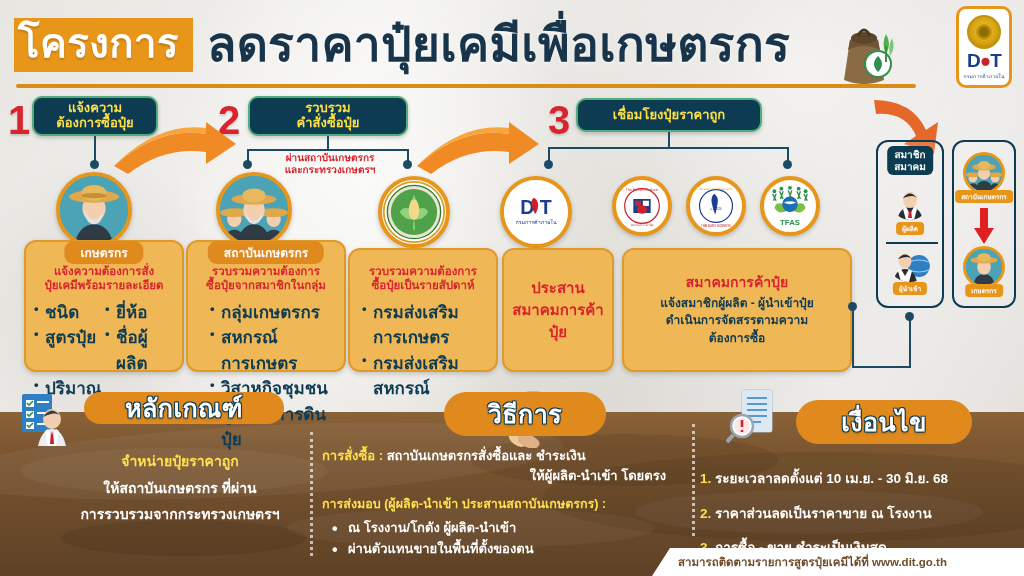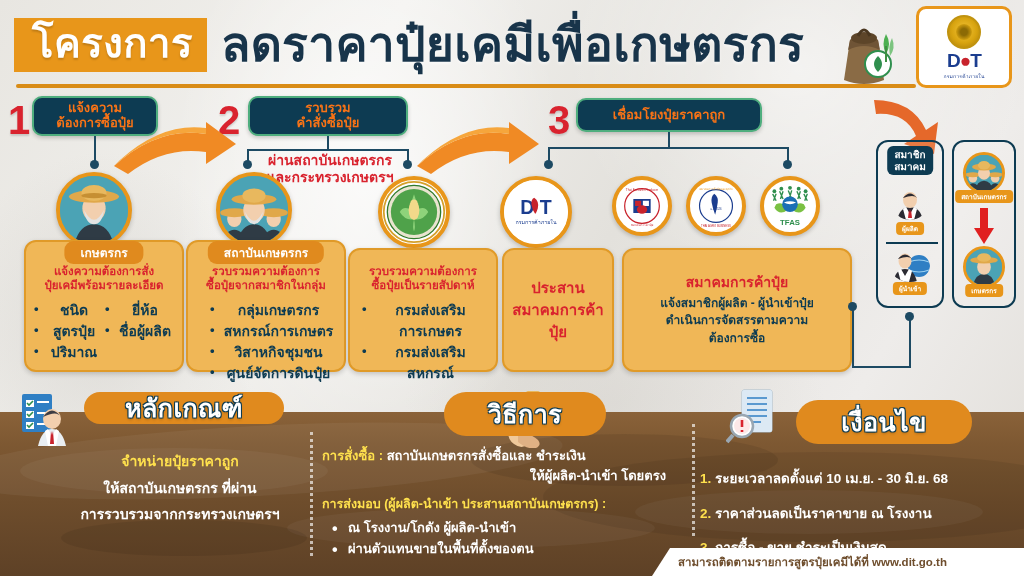--- a/index.html
+++ b/index.html
@@ -43,35 +43,35 @@
   .soil-top-edge{
     position:absolute; left:0; right:0; top:412px; height:7px;
     background:#a9762f; opacity:.85;
   }
 
   
   .header { position:absolute; left:0; top:0; width:1024px; height:95px; }
   .title-wrap{ position:absolute; left:14px; top:18px; display:flex; align-items:center; }
   .title-badge{
     background:#e8961a; color:#ffffff; font-weight:bold; font-size:40px;
-    padding:4px 14px 8px 18px; line-height:1.05; letter-spacing:.5px;
+    padding:4px 14px 8px 4px; line-height:1.05; letter-spacing:.5px;
     text-shadow:0 2px 2px rgba(0,0,0,.18);
   }
   .title-main{
     color:#18344a; font-weight:bold; font-size:48px; line-height:1.05;
     margin-left:14px; letter-spacing:.3px;
     text-shadow:0 2px 3px rgba(255,255,255,.6);
   }
   .title-rule{
     position:absolute; left:16px; top:84px; width:900px; height:4px;
     background:#d98c16; border-radius:2px;
   }
   .bag-icon{ position:absolute; left:828px; top:16px; width:74px; height:72px; }
   .dit-badge{
-    position:absolute; right:12px; top:6px; width:96px; height:82px;
+    position:absolute; right:12px; top:6px; width:56px; height:82px;
     background:#ffffff; border:3px solid #e8961a; border-radius:10px;
     display:flex; flex-direction:column; align-items:center; justify-content:center; gap:2px;
   }
   .garuda-seal{
     width:34px; height:34px; border-radius:50%;
     background: radial-gradient(circle at 50% 45%, #f2c43a 0%, #d8a410 55%, #a97c06 100%);
     border:2px solid #c09310; position:relative;
   }
   .garuda-seal::after{
     content:""; position:absolute; left:50%; top:50%; transform:translate(-50%,-50%);
@@ -81,34 +81,34 @@
   .dit-word{ font-size:19px; font-weight:bold; color:#1b3d8f; letter-spacing:-1px; line-height:1; }
   .dit-word .dot{ color:#c8232c; }
   .dit-sub{ font-size:5px; color:#1b3d8f; letter-spacing:.2px; }
 
   
   .step-num{
     position:absolute; font-size:40px; font-weight:bold; color:#d9232e;
     line-height:1; text-shadow:0 2px 2px rgba(0,0,0,.15);
   }
   .step-pill{
-    position:absolute; background:#0d3b52; color:#f97316;
+    position:absolute; background:#0d3b52; color:#fde047;
     border:2px solid #4fae7e; border-radius:10px;
     display:flex; align-items:center; justify-content:center; text-align:center;
     font-size:13px; font-weight:bold; line-height:1.15; padding:4px 10px;
     box-shadow:0 2px 4px rgba(0,0,0,.2);
   }
 
   
   .vline{ position:absolute; width:2px; background:#1d4a63; }
   .hline{ position:absolute; height:2px; background:#1d4a63; }
   .node-dot{ position:absolute; width:9px; height:9px; border-radius:50%; background:#1d4a63; }
 
   .via-note{
-    position:absolute; color:#d9232e; font-size:14px; font-weight:bold;
+    position:absolute; color:#d9232e; font-size:10px; font-weight:bold;
     text-align:center; line-height:1.2;
   }
 
   
   .arrow{ position:absolute; }
 
   
   .avatar{
     position:absolute; border-radius:50%; border:4px solid #e8961a;
     background:#4ba3b5; overflow:hidden; box-shadow:0 2px 5px rgba(0,0,0,.22);
@@ -125,22 +125,22 @@
     background:#e08a1e; color:#ffffff; font-size:12px; font-weight:bold;
     padding:2px 16px; border-radius:9px; white-space:nowrap;
   }
   .card-head{
     color:#d9232e; font-size:11.5px; font-weight:bold; text-align:center;
     line-height:1.25;
   }
   .card-body{ padding:6px 8px; }
   .bullets{ list-style:none; margin-top:7px; }
   .bullets li{
-    color:#0d3b52; font-size:14px; font-weight:bold; line-height:1.5;
-    padding-left:11px; position:relative;text-align:center;
+    color:#0d3b52; font-size:17px; font-weight:bold; line-height:1.5;
+    padding-left:11px; position:relative;
   }
   .bullets li::before{
     content:"•"; position:absolute; left:0; top:-1px; color:#0d3b52; font-size:13px;
   }
   .bullets.two-col{ display:grid; grid-template-columns:1fr 1fr; column-gap:2px; }
   .bullets.two-col li.span{ grid-column:1 / 2; }
 
   .card-center-text{
     color:#d9232e; font-size:15px; font-weight:bold; text-align:center;
     line-height:1.45;

